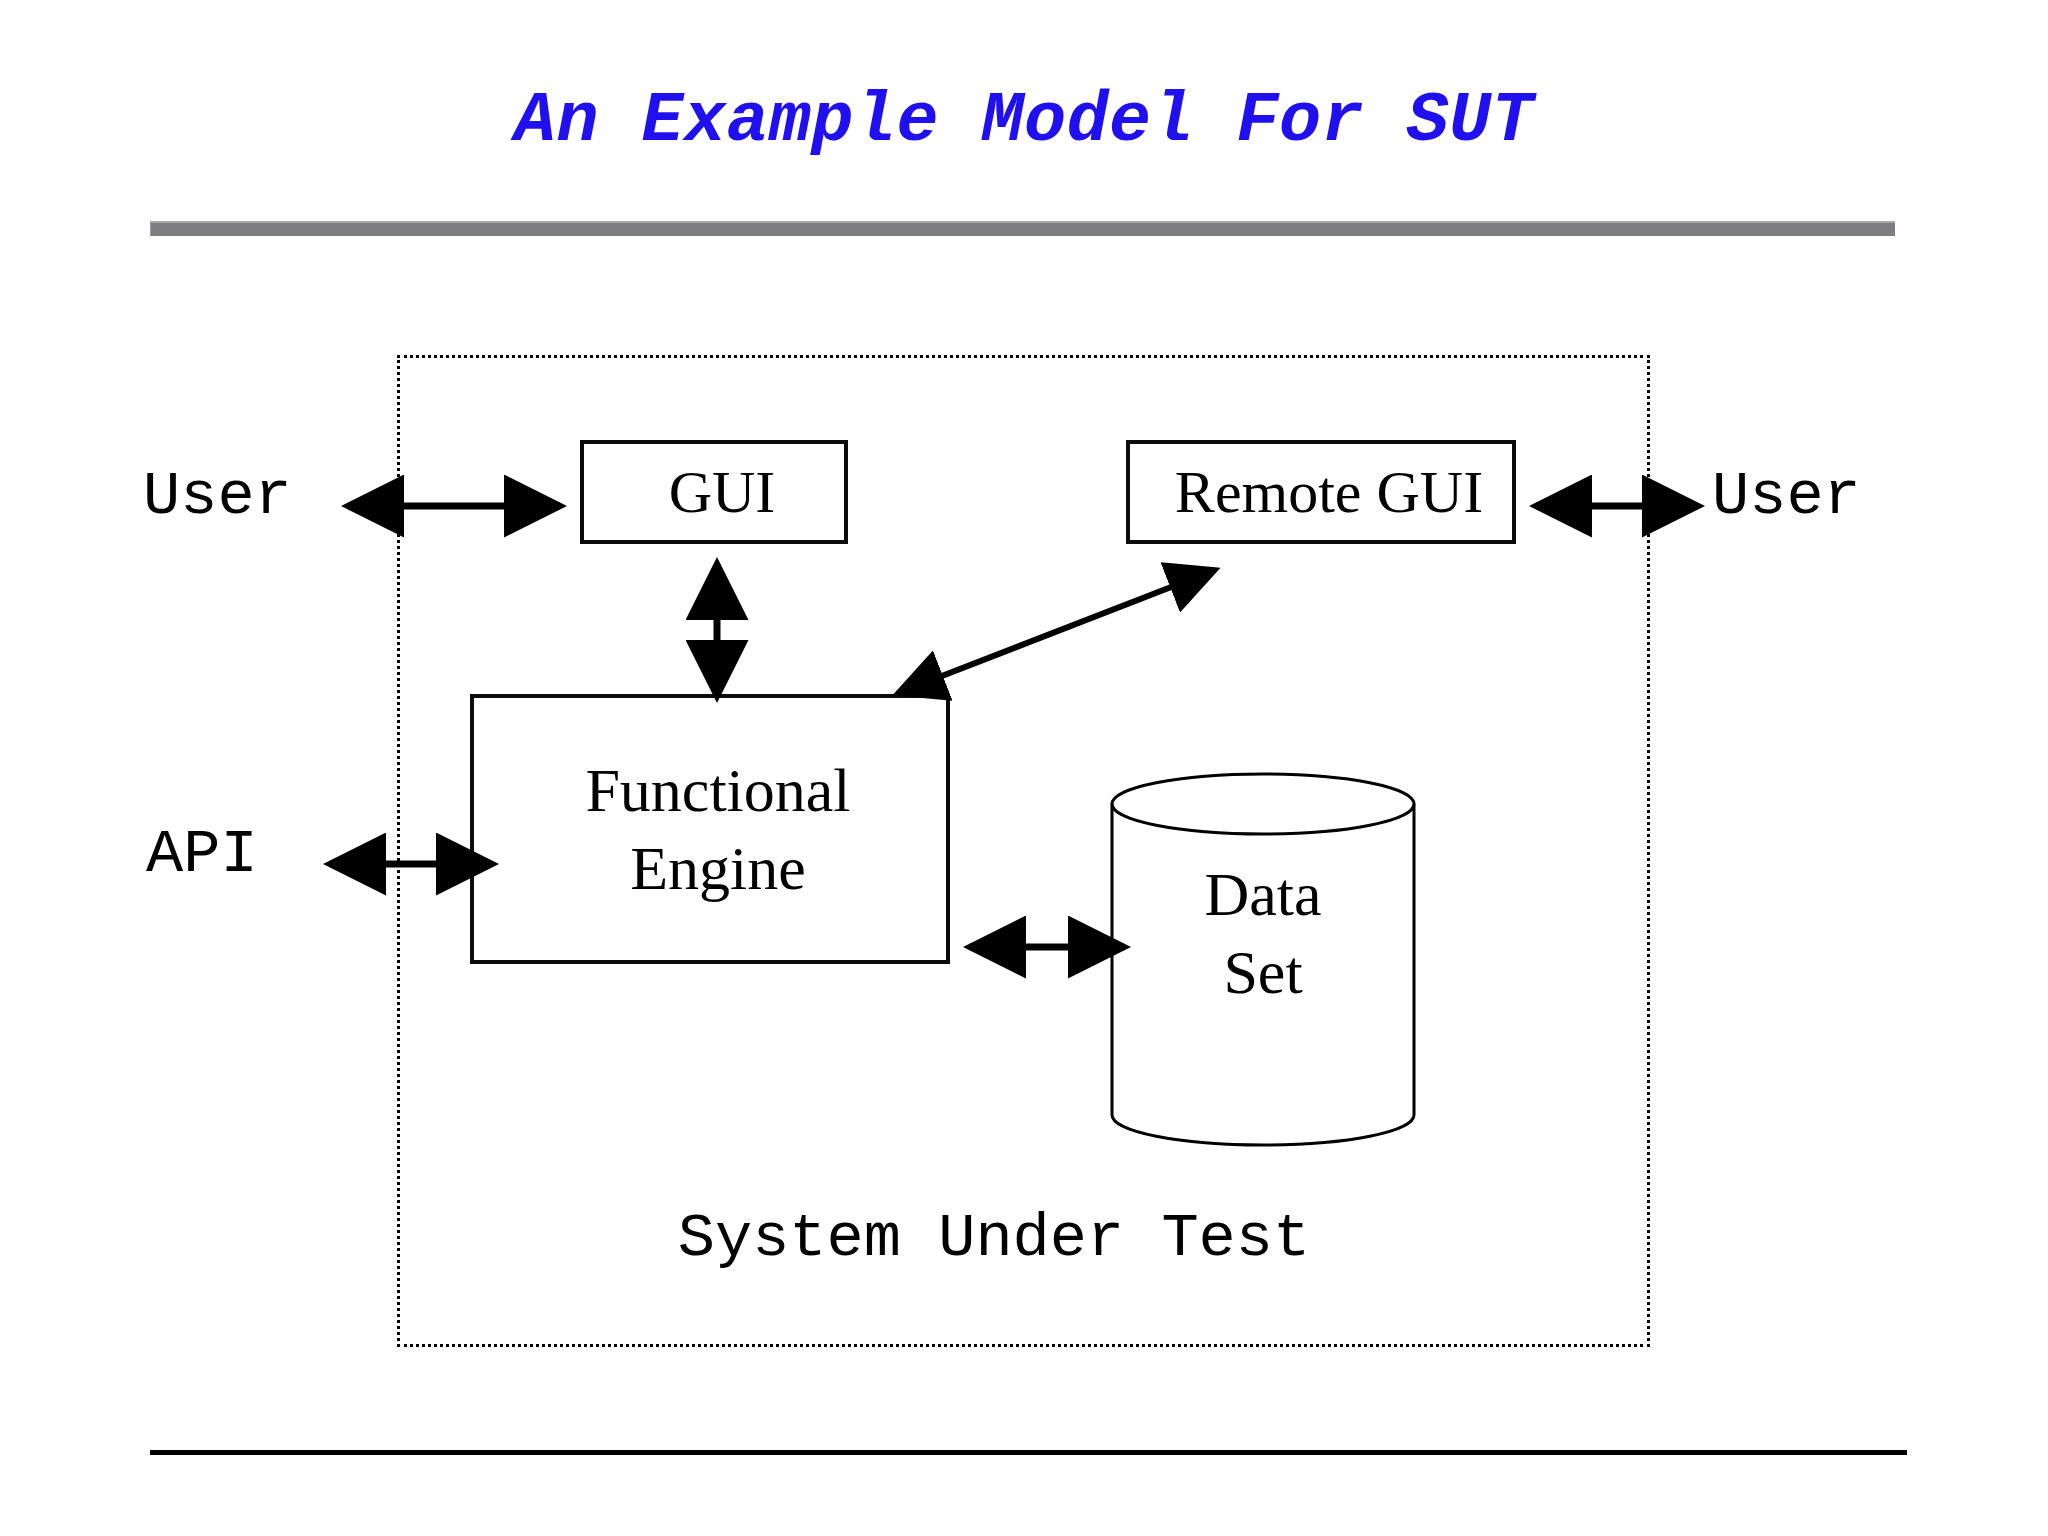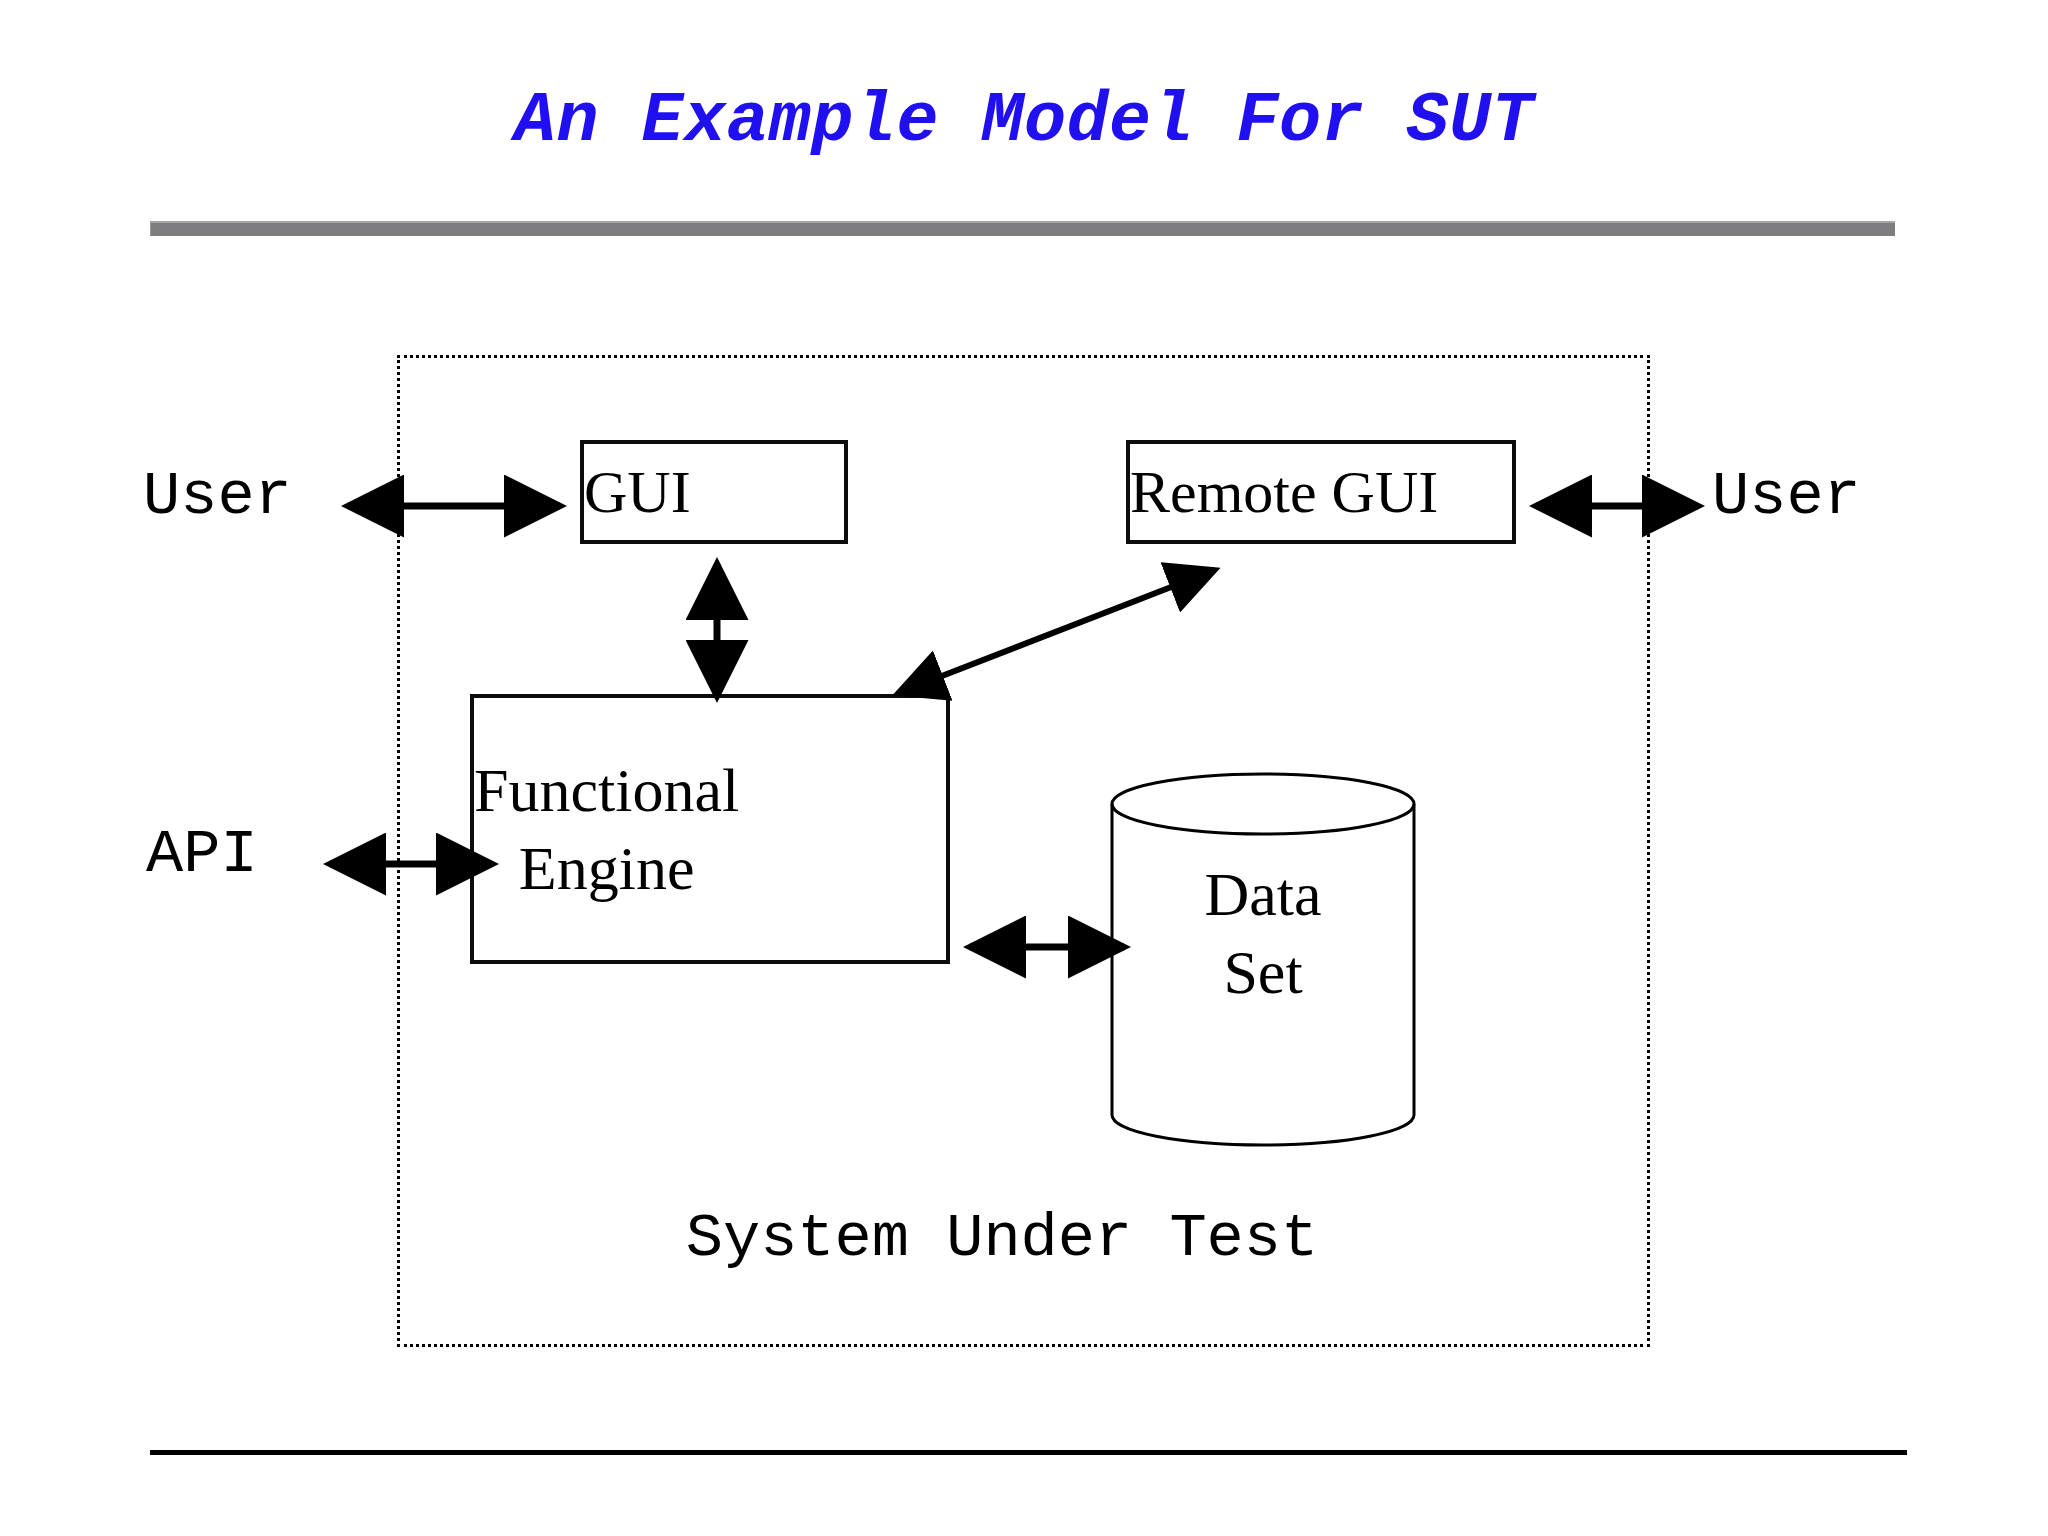--- a/index.html
+++ b/index.html
@@ -59,46 +59,48 @@
   }
 
   
   .node-box {
     position: absolute;
     border: 4px solid #0c0c0c;
     background: #ffffff;
     box-sizing: border-box;
     display: flex;
     align-items: center;
+    justify-content: center;
     text-align: center;
     color: #000000;
     font-size: 60px;
     line-height: 66px;
     font-family: "Liberation Serif", "DejaVu Serif", serif;
+    padding-left: 16px;
   }
   #gui-box      { left: 580px;  top: 440px; width: 268px; height: 104px; }
   #remote-gui-box { left: 1082px; top: 440px; width: 390px; height: 104px; margin-left: 44px; }
   #func-engine-box {
     left: 470px; top: 694px; width: 480px; height: 270px;
     font-size: 62px; line-height: 78px;
   }
 
   
   .plain-label {
     position: absolute;
     color: #000000;
     font-family: Liberation Mono, monospace;
     font-size: 62px;
     line-height: 70px;
     white-space: nowrap;
   }
   #user-left-label  { left: 143px;  top: 462px; }
   #user-right-label { left: 1712px; top: 462px; }
   #api-label        { left: 146px;  top: 820px; }
-  #sut-caption      { left: 16px;      top: 1204px; width: 1972px; text-align: center; }
+  #sut-caption      { left: 8px;      top: 1204px; width: 1972px; text-align: center; }
 
   
   #dataset-cyl {
     position: absolute;
     left: 1110px;
     top: 772px;
     width: 306px;
     height: 375px;
   }
   #dataset-label {

